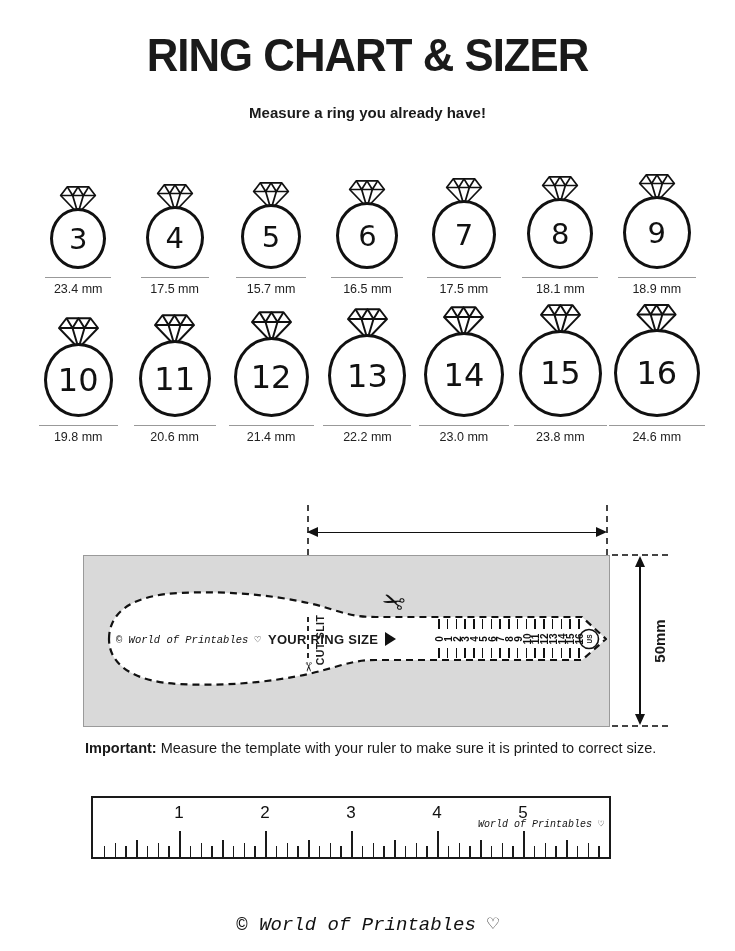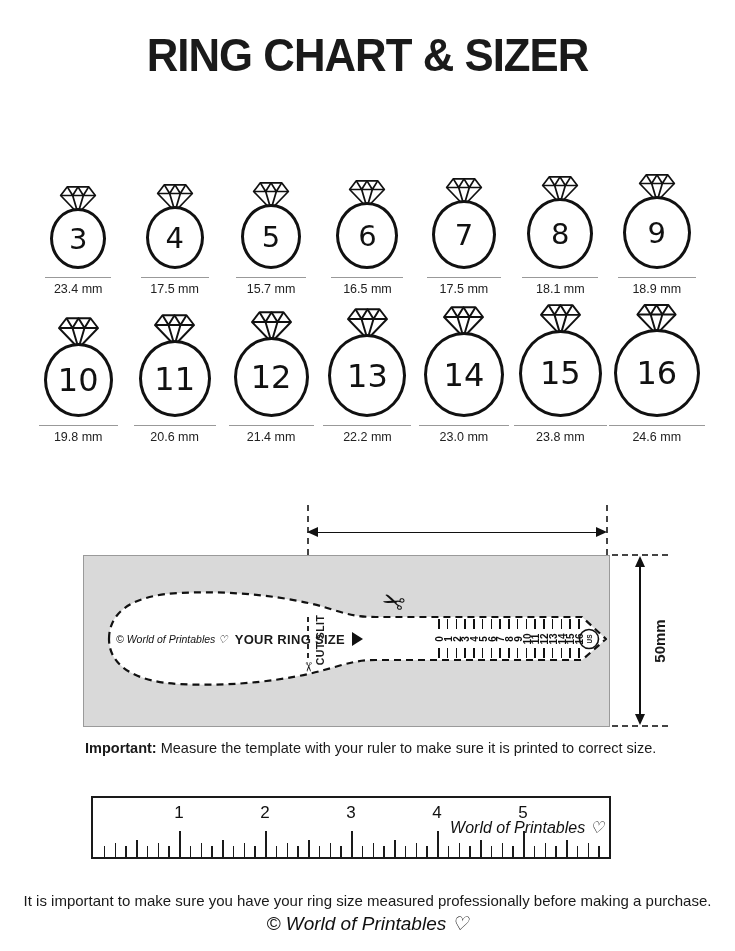--- a/index.html
+++ b/index.html
@@ -34,21 +34,21 @@
   .varrow-line{position:absolute;left:639.25px;top:566px;width:1.5px;height:150px;background:#111;}
   .rot-label{position:absolute;white-space:nowrap;transform:translate(-50%,-50%) rotate(-90deg);
              font-weight:bold;}
   #label-50mm{left:659px;top:641px;font-size:15px;}
 
   
   #sizer-box{position:absolute;left:83px;top:555px;width:527px;height:172px;
              background:#d9d9d9;border:1px solid #9a9a9a;box-sizing:border-box;}
   #sizer-svg{position:absolute;left:0;top:0;}
   .blob-text{position:absolute;left:32px;top:71px;height:24px;display:flex;align-items:center;gap:7px;}
-  .script{font-family:Liberation Sans, sans-serif;font-style:italic;}
+  .script{font-family:Liberation Mono, monospace;font-style:italic;}
   .blob-brand{font-size:10.5px;color:#111;white-space:nowrap;}
   .blob-size-label{font-size:13px;font-weight:bold;letter-spacing:.3px;white-space:nowrap;}
   .blob-arrow{width:0;height:0;border-top:7px solid transparent;border-bottom:7px solid transparent;
               border-left:11px solid #111;}
   #cut-slit-label{left:236px;top:84px;font-size:10.5px;letter-spacing:.4px;}
   .tick{position:absolute;width:1.6px;background:#111;}
   .scale-num{position:absolute;transform:translate(-50%,-50%) rotate(-90deg);
              font-size:10px;font-weight:bold;color:#111;white-space:nowrap;}
   .scissors{position:absolute;color:#111;line-height:1;}
   #scissors-big{left:310px;top:44px;font-size:27px;transform:translate(-50%,-50%) rotate(200deg);}
@@ -56,35 +56,36 @@
 
   
   .important{position:absolute;top:740px;left:85px;font-size:14.5px;text-align:center;}
   .important b{font-weight:bold;}
 
   
   #ruler{position:absolute;left:91px;top:796px;width:520px;height:63px;background:#fff;
          border:2px solid #1a1a1a;box-sizing:border-box;}
   .ruler-tick{position:absolute;bottom:0;width:1.5px;background:#1a1a1a;}
   .ruler-num{position:absolute;top:5px;transform:translateX(-50%);font-size:17px;color:#111;}
-  #ruler-brand{position:absolute;right:5px;top:20px;font-size:16px;color:#111;text-align:right;}
+  #ruler-brand{position:absolute;right:5px;top:20px;font-size:10px;color:#111;text-align:right;}
 
   
   .footer-bold{position:absolute;top:874px;left:0;width:735px;text-align:center;
                font-size:15px;font-weight:bold;}
   .footer-text{position:absolute;top:892px;left:0;width:735px;text-align:center;font-size:15px;}
   .footer-brand{position:absolute;top:912px;left:0;width:735px;text-align:center;
                 font-size:19px;color:#111;}
 </style>
 </head>
 <body>
 
 <div id="page">
 
   <div class="title">RING CHART &amp; SIZER</div>
+  <div class="subtitle">Measure a ring you already have!</div>
 
   <div class="ring-row" id="ring-row-0">
       <div class="ring-col">
         <svg class="diamond" width="40" height="31" viewBox="0 0 60 46">
   <g fill="#fff" stroke="#111" stroke-width="2.6" stroke-linejoin="round">
     <path d="M4 17 L14 4 L46 4 L56 17 L30 44 Z"></path>
     <path fill="none" d="M4 17 L56 17 M14 4 L22 17 L30 4 L38 17 L46 4 M22 17 L30 44 M38 17 L30 44"></path>
   </g>
         </svg>
         <div class="ring-circle" style="width:50px;height:55px;border:3.3px solid #111;font-size:29px">
@@ -408,16 +409,15 @@
     <div id="ruler-numbers">
         <span class="ruler-num" style="left:86px">1</span>
         <span class="ruler-num" style="left:172px">2</span>
         <span class="ruler-num" style="left:258px">3</span>
         <span class="ruler-num" style="left:344px">4</span>
         <span class="ruler-num" style="left:430px">5</span>
       </div>
     <span class="script" id="ruler-brand">World of Printables ♡</span>
   </div>
 
-  <div class="footer-text">It is important to make sure you have your ring size measured professionally before making a purchase.</div>
   <div class="footer-brand script">© World of Printables ♡</div>
 
 </div>
 
 </body></html>

